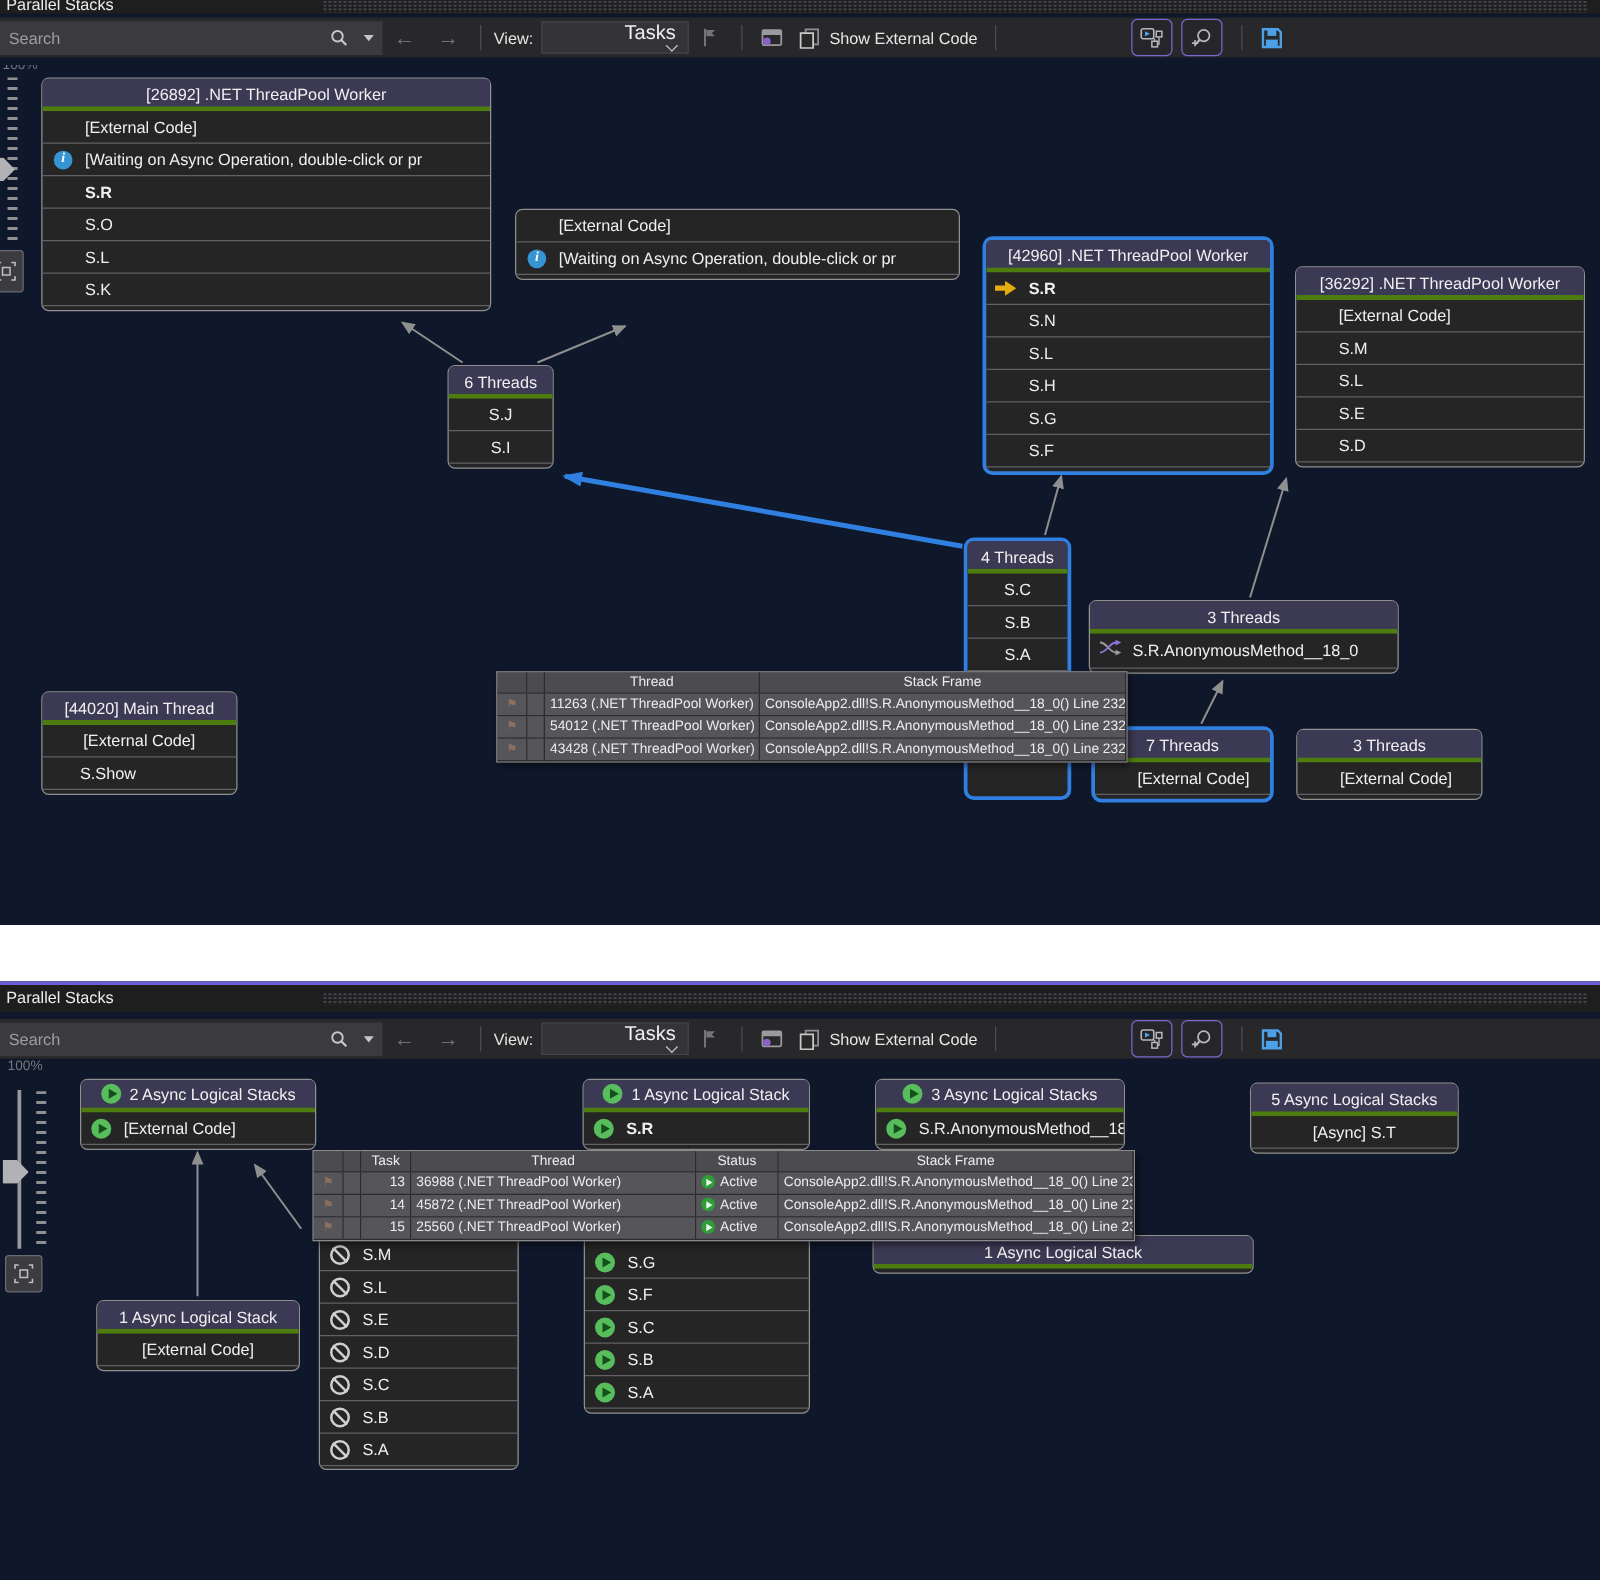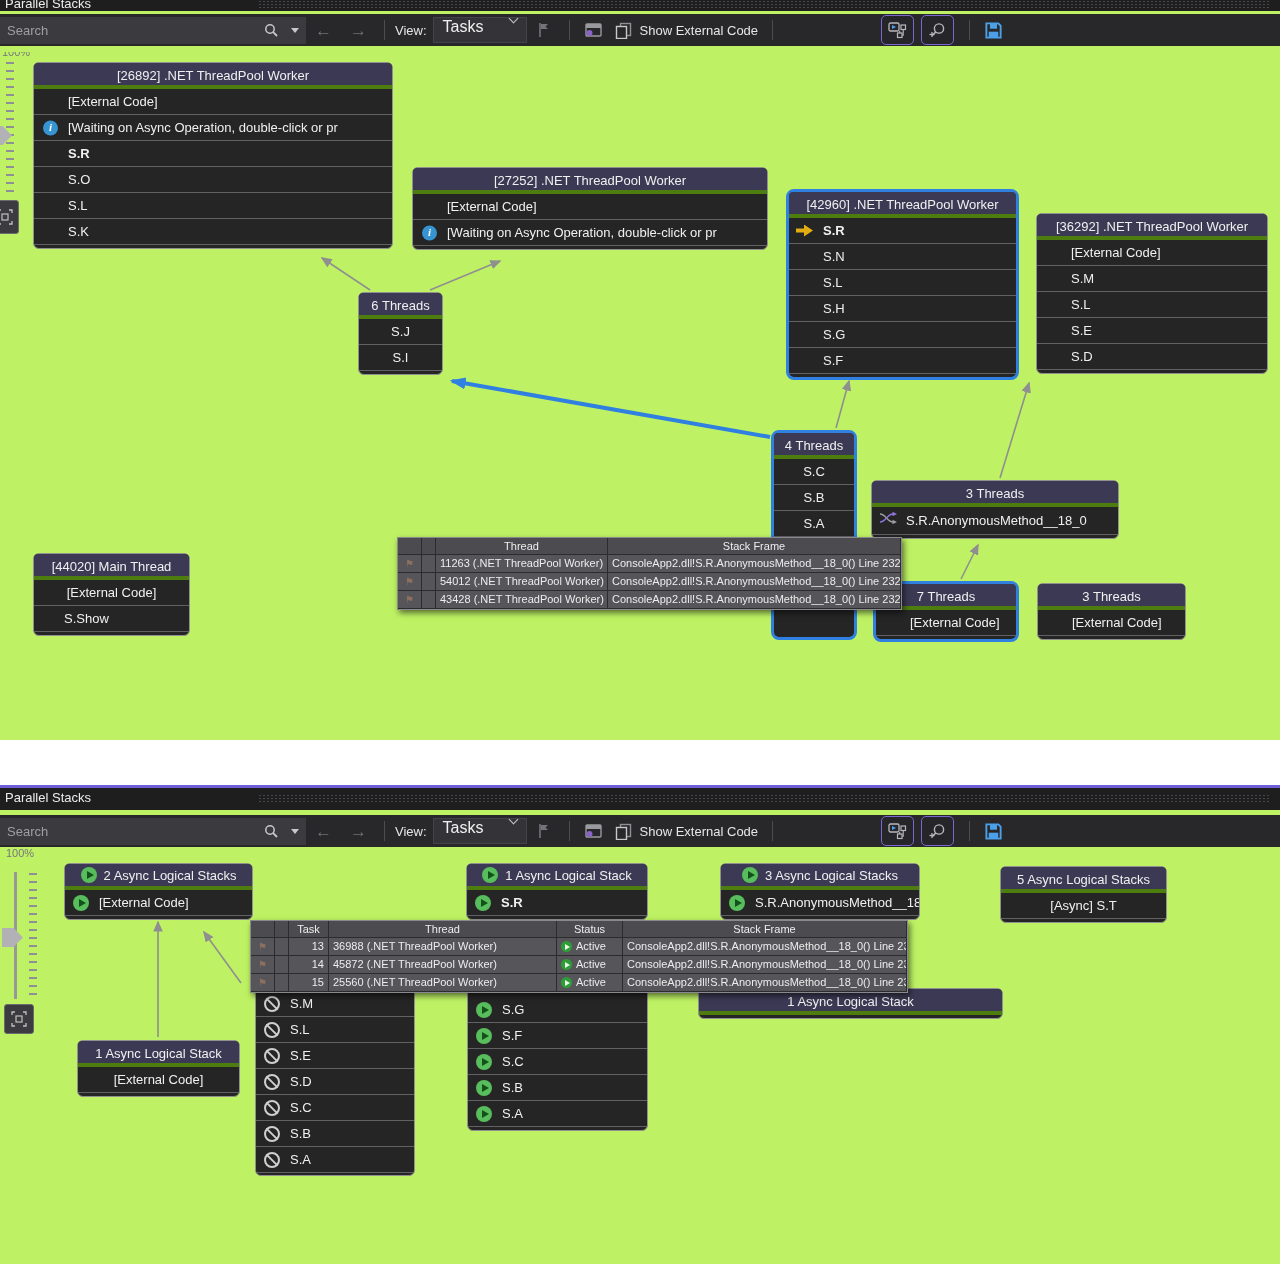--- a/index.html
+++ b/index.html
@@ -1,17 +1,17 @@
 <!DOCTYPE html>
 <html><head>
 <meta charset="utf-8">
 <style>
   * { box-sizing: border-box; margin: 0; padding: 0; }
   html,body { width:1280px; height:1264px; background:#ffffff; font-family:"Liberation Sans",sans-serif; }
-  .panel { position:absolute; left:0; width:1280px; background:#bef264; overflow:hidden; color:#f0f0f0; }
+  .panel { position:absolute; left:0; width:1280px; background:#0f172a; overflow:hidden; color:#f0f0f0; }
   #panel-top { top:0; height:740px; }
   #panel-bottom { top:785px; height:479px; }
   .purple-line { position:absolute; top:0; left:0; width:100%; height:3px; background:#6e5ed8; }
 
   
   .titlebar { position:absolute; left:0; width:100%; height:22px; background:#1e1e1e; overflow:hidden; }
   .titlebar .tl-text { position:absolute; left:5px; top:2px; font-size:13px; color:#ececec; white-space:nowrap; }
   .titlebar .grip { position:absolute; left:258px; right:10px; top:6px; height:10px;
       background-image:radial-gradient(#46464e 1px, transparent 1.2px); background-size:4px 3px; }
   #panel-top .titlebar { height:11px; }
@@ -20,21 +20,21 @@
 
   
   .tbar { position:absolute; left:0; width:100%; height:32px; background:#28282b; display:flex; align-items:center; }
   .searchbox { width:306px; height:27px; background:#3b3b3f; display:flex; align-items:center; padding:0 7px; flex:0 0 auto; }
   .searchbox input { flex:1; background:transparent; border:none; outline:none; color:#dddddd; font:13px "Liberation Sans",sans-serif; }
   .searchbox input::placeholder { color:#9f9fa3; }
   .s-caret { width:0; height:0; border-left:4px solid transparent; border-right:4px solid transparent; border-top:5px solid #c8c8c8; margin-left:6px; }
   .navarr { font-size:17px; color:#6f6f74; margin:0 9px; line-height:1; }
   .vsep { width:1px; height:20px; background:#4c4c50; margin:0 8px; flex:0 0 auto; }
   .tlabel { font-size:13px; color:#e6e6e6; margin:0 6px 0 2px; white-space:nowrap; }
-  .dropdown { width:94px; height:26px; background:#333338; border:1px solid #434349; display:flex; align-items:flex-start; padding:0 9px; }
+  .dropdown { width:118px; height:26px; background:#333338; border:1px solid #434349; display:flex; align-items:flex-end; padding:0 9px;flex-direction:column; }
   .dropdown .chev { width:7px; height:7px; border-right:1.6px solid #c8c8c8; border-bottom:1.6px solid #c8c8c8; transform:rotate(45deg); margin-left:auto; margin-top:-3px; }
   .icbtn { display:flex; align-items:center; justify-content:center; margin:0 6px; flex:0 0 auto; }
   .tglbtn { width:33px; height:30px; border:1px solid #7a67cf; border-radius:5px; background:#26262a; display:flex; align-items:center; justify-content:center; margin-right:7px; flex:0 0 auto; }
 
   
   .zlabel { position:absolute; font-size:11px; color:#77777c; overflow:hidden; }
   .ztrack { position:absolute; width:3px; background:#98989c; }
   .zticks { position:absolute; width:8px; background:repeating-linear-gradient(to bottom, #8f8f94 0 2px, transparent 2px 8px); }
   .zthumb { position:absolute; width:21px; height:19px; background:#b2b2b6; clip-path:polygon(0 0,55% 0,100% 50%,55% 100%,0 100%); z-index:3; }
   .fitbtn { position:absolute; width:30px; height:30px; background:#3c3c40; border:1px solid #6a6a70; border-radius:3px; display:flex; align-items:center; justify-content:center; z-index:3; }
@@ -182,21 +182,20 @@
     <div class="hdr">[26892] .NET ThreadPool Worker</div>
     <div class="row">[External Code]</div>
     <div class="row"><span class="ic ic-info"></span><span>[Waiting on Async Operation, double-click or pr</span></div>
     <div class="row bold">S.R</div>
     <div class="row">S.O</div>
     <div class="row">S.L</div>
     <div class="row">S.K</div>
   </div>
 
   <div class="sbox" style="left:412px; top:167px; width:356px;">
-    <div class="hdr">[27252] .NET ThreadPool Worker</div>
     <div class="row">[External Code]</div>
     <div class="row"><span class="ic ic-info"></span><span>[Waiting on Async Operation, double-click or pr</span></div>
   </div>
 
   <div class="sbox cur" style="left:786px; top:189px; width:233px;">
     <div class="hdr">[42960] .NET ThreadPool Worker</div>
     <div class="row bold"><span class="ic ic-cur"></span><span>S.R</span></div>
     <div class="row">S.N</div>
     <div class="row">S.L</div>
     <div class="row">S.H</div>
@@ -389,21 +388,21 @@
   </div>
 
   <div class="sbox" style="left:466px; top:78px; width:182px;">
     <div class="hdr hflex">
       <span class="ic-play"></span>
       <span>1 Async Logical Stack</span>
     </div>
     <div class="row bold"><span class="ic ic-play"></span><span>S.R</span></div>
   </div>
 
-  <div class="sbox" style="left:700px; top:78px; width:200px;margin-left:20px;">
+  <div class="sbox" style="left:700px; top:78px; width:200px;">
     <div class="hdr hflex">
       <span class="ic-play"></span>
       <span>3 Async Logical Stacks</span>
     </div>
     <div class="row"><span class="ic ic-play"></span><span>S.R.AnonymousMethod__18_0</span></div>
   </div>
 
   <div class="sbox" style="left:1000px; top:81px; width:167px;">
     <div class="hdr">5 Async Logical Stacks</div>
     <div class="row c">[Async] S.T</div>

